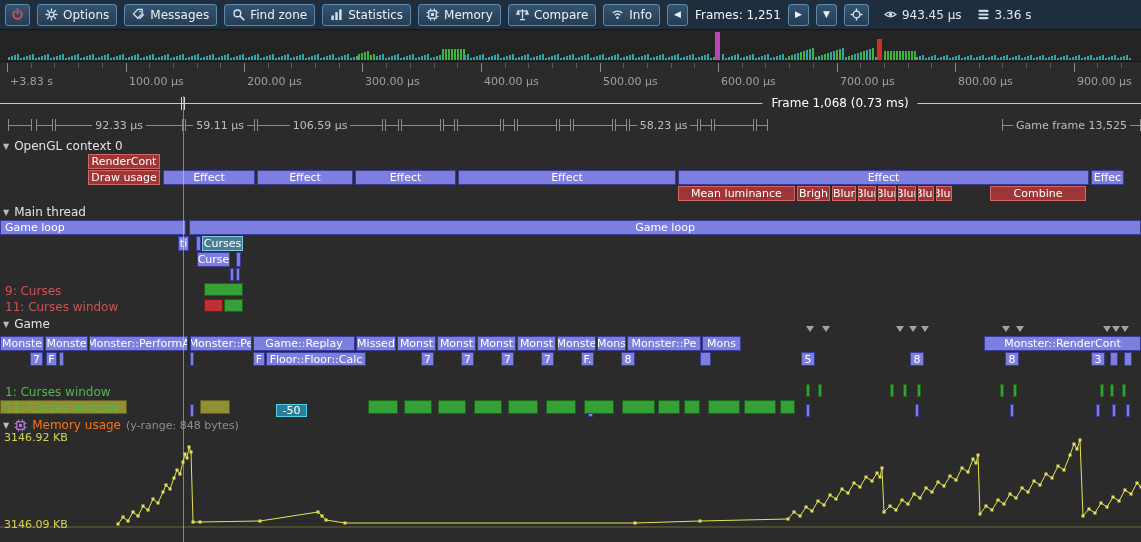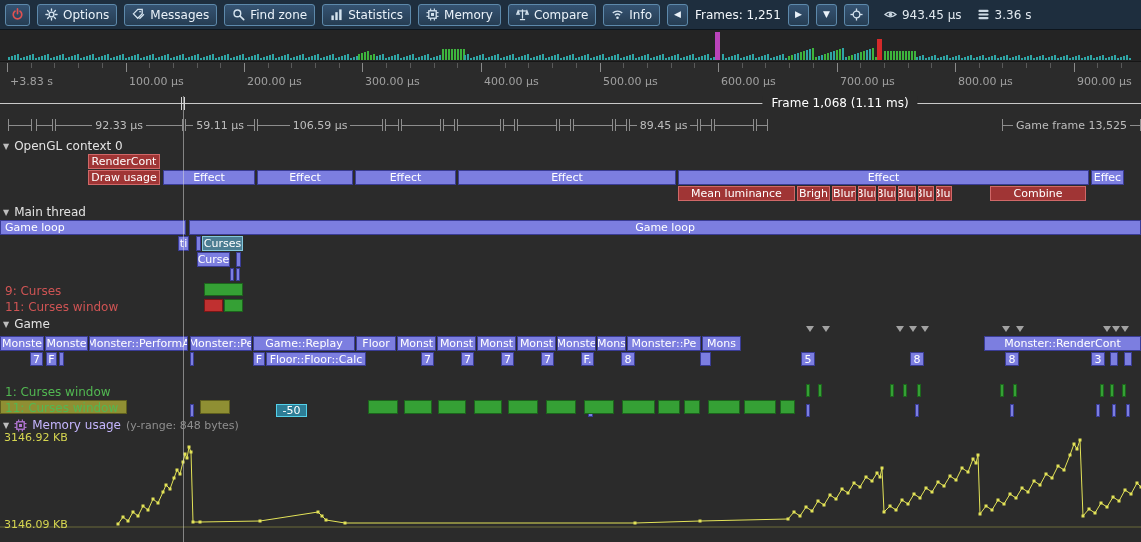--- a/index.html
+++ b/index.html
@@ -27,21 +27,21 @@
 .subframe::before,.subframe::after{content:"";flex:1 1 0;height:1px;background:#8d8d8d;min-width:0}
 .subframe span{font-size:11px;color:#bdbdbd;white-space:nowrap;padding:0 3px;flex:none}
 .timeline{position:absolute;top:0;left:0;width:1141px;height:542px}
 .zrow{position:absolute;left:0;width:1141px;z-index:2}
 .zbar{position:absolute;top:0;height:100%;border:1px solid;color:#fff;font-size:11px;display:flex;align-items:center;justify-content:center;overflow:hidden;white-space:nowrap;cursor:pointer}
 .zbar.left{justify-content:flex-start;padding-left:4px}
 .row-label{position:absolute;font-size:12px;white-space:nowrap;z-index:6}
 .cmark{position:absolute;width:0;height:0;border-left:4px solid transparent;border-right:4px solid transparent;border-top:6px solid #a2a2a2;z-index:3}
 .sec-header{position:absolute;left:3px;display:flex;align-items:center;gap:5px;font-size:12px;color:#e2e2e2;z-index:6;cursor:pointer}
 .sec-header .tri{font-size:8px;color:#bdbdbd}
-.mem-title{color:#c4b5fd}
+.mem-title{color:#f97316}
 .mem-note{color:#8f8f8f;font-size:11px}
 .mem-label{position:absolute;left:4px;font-size:11px;color:#d6d650;z-index:6}
 .frame-vline{position:absolute;top:96px;width:1px;height:446px;background:rgba(222,222,222,0.5);z-index:5}
 </style>
 </head>
 <body>
 
 <div class="toolbar">
   <button class="tb-btn sq">
     <svg class="ic" viewBox="0 0 14 14">
@@ -599,21 +599,21 @@
     <div class="rtick minor" style="left: 1026px;"></div>
     <div class="rtick minor" style="left: 1050px;"></div>
     <div class="rtick" style="left: 1074px;"></div>
     <div class="rlabel" style="left: 1077px;">900.00 µs</div>
     <div class="rtick minor" style="left: 1097px;"></div>
     <div class="rtick minor" style="left: 1121px;"></div>
   </div>
 
 <div class="frame-band">
   <div class="frame-line"></div>
-  <div class="frame-label">Frame 1,068 (1.11 ms)</div>
+  <div class="frame-label">Frame 1,068 (0.73 ms)</div>
 <div class="frame-tick" style="left: 181px;"></div>
     <div class="frame-tick" style="left: 184px;"></div>
   </div>
 
 <div class="subframes">
     <div class="subframe" style="left: 8px; width: 24px;"></div>
     <div class="subframe" style="left: 36px; width: 17px;"></div>
     <div class="subframe" style="left: 55px; width: 128px;">
       <span>92.33 µs</span>
     </div>
@@ -626,21 +626,21 @@
     <div class="subframe" style="left: 385px; width: 14px;"></div>
     <div class="subframe" style="left: 401px; width: 40px;"></div>
     <div class="subframe" style="left: 443px; width: 12px;"></div>
     <div class="subframe" style="left: 457px; width: 44px;"></div>
     <div class="subframe" style="left: 503px; width: 12px;"></div>
     <div class="subframe" style="left: 517px; width: 40px;"></div>
     <div class="subframe" style="left: 559px; width: 12px;"></div>
     <div class="subframe" style="left: 573px; width: 40px;"></div>
     <div class="subframe" style="left: 615px; width: 12px;"></div>
     <div class="subframe" style="left: 629px; width: 69px;">
-      <span>89.45 µs</span>
+      <span>58.23 µs</span>
     </div>
     <div class="subframe" style="left: 700px; width: 12px;"></div>
     <div class="subframe" style="left: 714px; width: 40px;"></div>
     <div class="subframe" style="left: 756px; width: 12px;"></div>
     <div class="subframe" style="left: 1002px; width: 139px;">
       <span>Game frame 13,525</span>
     </div>
   </div>
 
 <div class="timeline">
@@ -690,21 +690,21 @@
     <div class="zrow" style="top: 299px; height: 13px;">
       <div class="zbar" style="left: 204px; width: 19px; background: rgb(192, 48, 48); border-color: rgb(122, 22, 22);"></div>
       <div class="zbar" style="left: 224px; width: 19px; background: rgb(53, 160, 53); border-color: rgb(28, 100, 28);"></div>
     </div>
     <div class="zrow" style="top: 336px; height: 15px;">
       <div class="zbar" style="left: 0px; width: 44px; background: rgb(124, 126, 224); border-color: rgb(58, 60, 150);">Monste</div>
       <div class="zbar" style="left: 45px; width: 43px; background: rgb(124, 126, 224); border-color: rgb(58, 60, 150);">Monste</div>
       <div class="zbar" style="left: 89px; width: 99px; background: rgb(124, 126, 224); border-color: rgb(58, 60, 150);">Monster::PerformA</div>
       <div class="zbar" style="left: 190px; width: 62px; background: rgb(124, 126, 224); border-color: rgb(58, 60, 150);">Monster::Pe</div>
       <div class="zbar" style="left: 253px; width: 102px; background: rgb(124, 126, 224); border-color: rgb(58, 60, 150);">Game::Replay</div>
-      <div class="zbar" style="left: 356px; width: 40px; background: rgb(124, 126, 224); border-color: rgb(58, 60, 150);">Floor</div>
+      <div class="zbar" style="left: 356px; width: 40px; background: rgb(124, 126, 224); border-color: rgb(58, 60, 150);">Missed</div>
       <div class="zbar" style="left: 397px; width: 39px; background: rgb(124, 126, 224); border-color: rgb(58, 60, 150);">Monst</div>
       <div class="zbar" style="left: 437px; width: 39px; background: rgb(124, 126, 224); border-color: rgb(58, 60, 150);">Monst</div>
       <div class="zbar" style="left: 477px; width: 39px; background: rgb(124, 126, 224); border-color: rgb(58, 60, 150);">Monst</div>
       <div class="zbar" style="left: 517px; width: 39px; background: rgb(124, 126, 224); border-color: rgb(58, 60, 150);">Monst</div>
       <div class="zbar" style="left: 557px; width: 39px; background: rgb(124, 126, 224); border-color: rgb(58, 60, 150);">Monste</div>
       <div class="zbar" style="left: 597px; width: 29px; background: rgb(124, 126, 224); border-color: rgb(58, 60, 150);">Mons</div>
       <div class="zbar" style="left: 627px; width: 74px; background: rgb(124, 126, 224); border-color: rgb(58, 60, 150);">Monster::Pe</div>
       <div class="zbar" style="left: 702px; width: 39px; background: rgb(124, 126, 224); border-color: rgb(58, 60, 150);">Mons</div>
       <div class="zbar" style="left: 984px; width: 157px; background: rgb(124, 126, 224); border-color: rgb(58, 60, 150);">Monster::RenderCont</div>
     </div>

